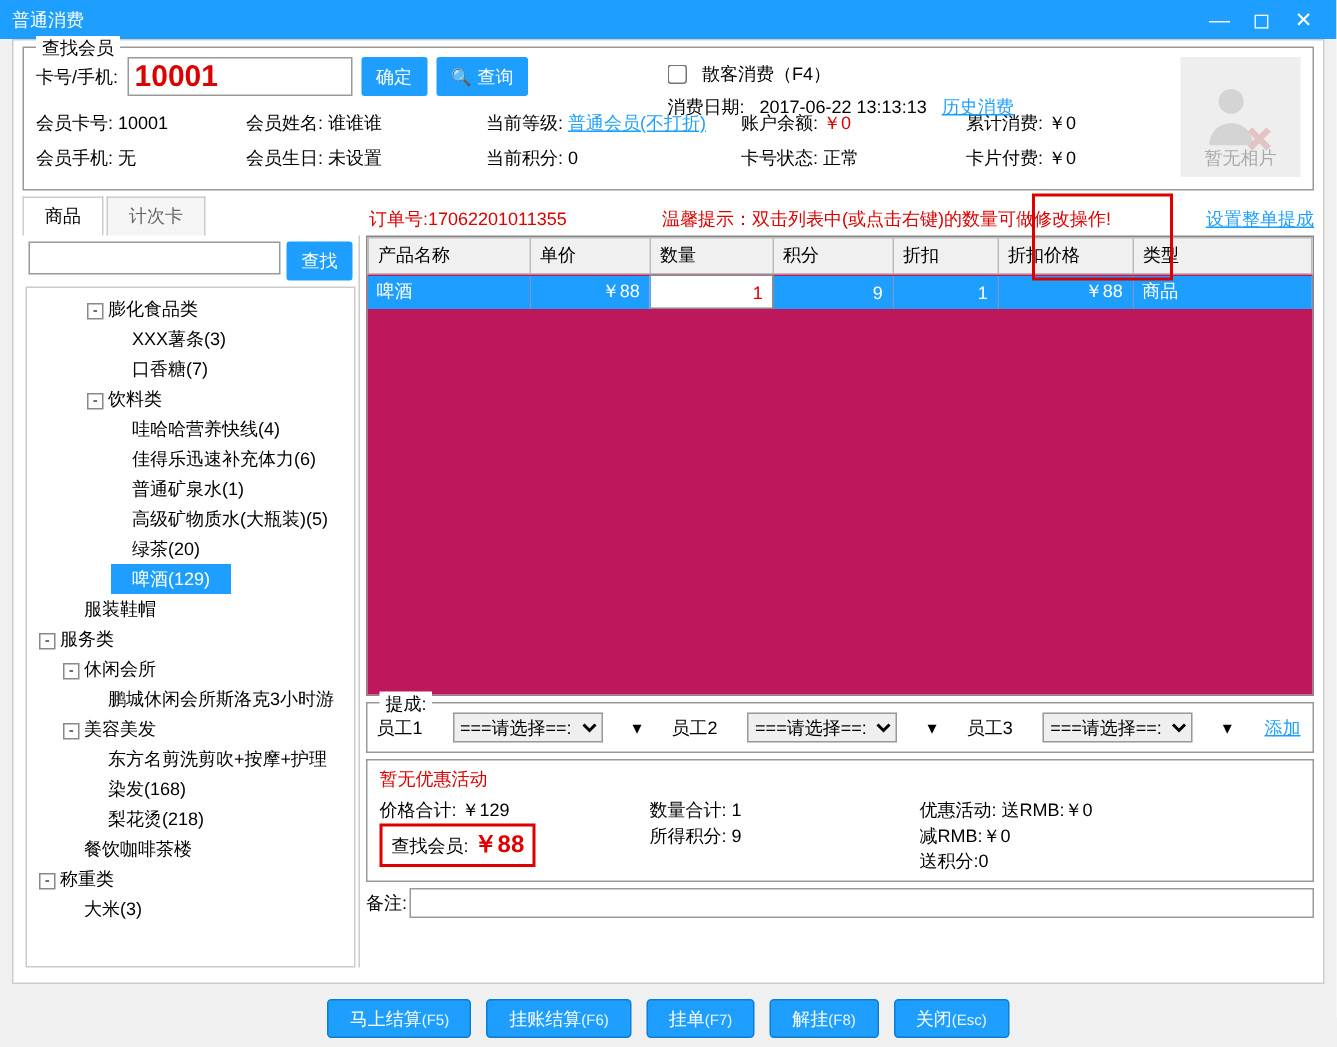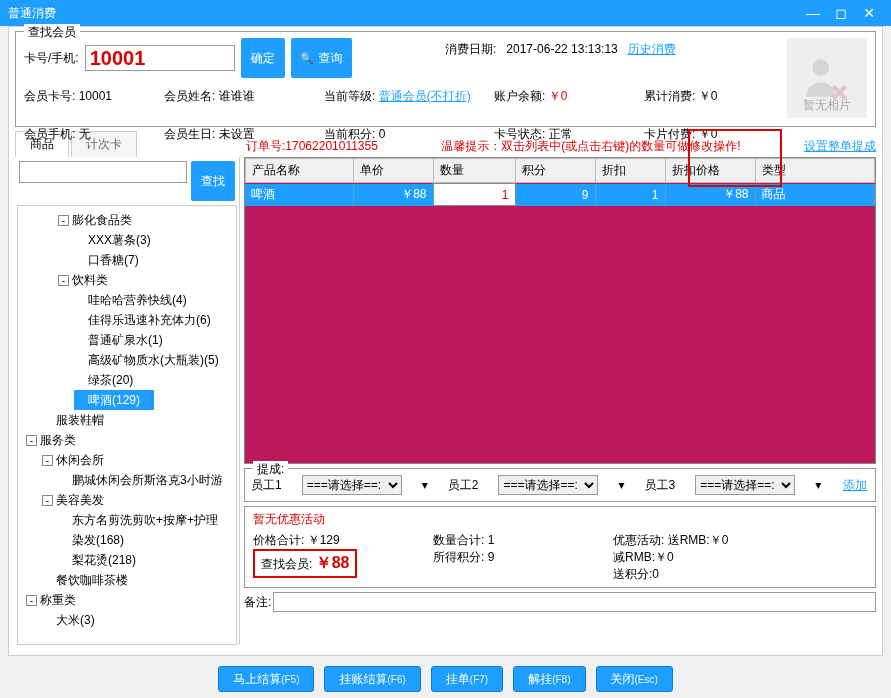--- a/index.html
+++ b/index.html
@@ -9,32 +9,32 @@
 .titlebar .controls { display: flex; gap: 0; }
 .titlebar .controls span { width: 28px; text-align: center; cursor: pointer; font-size: 14px; }
 
 .main { background: #fff; position: absolute; top: 26px; left: 8px; right: 8px; bottom: 42px; border: 1px solid #ccc; }
 
 .fieldset { border: 1px solid #999; margin: 4px 6px 2px 6px; padding: 6px 8px 8px 8px; position: relative; }
 .fieldset .legend { position: absolute; top: -8px; left: 8px; background: #fff; padding: 0 4px; }
 
 .row1 { display: flex; align-items: center; gap: 6px; }
 .cardinput { border: 1px solid #999; width: 150px; height: 26px; font-size: 20px; color: #d00; font-weight: bold; padding: 0 4px; }
-.btn-blue { background: #1E9FFF; color: #fff; border: none; height: 40px; padding: 0 10px; cursor: pointer; border-radius: 2px; display: inline-flex; align-items: center; gap: 4px; }
+.btn-blue { background: #1E9FFF; color: #fff; border: none; height: 26px; padding: 0 10px; cursor: pointer; border-radius: 2px; display: inline-flex; align-items: center; gap: 4px; }
 .search-ico::before { content: "🔍"; font-size: 11px; }
 
 .top-right { position: absolute; right: 100px; top: 6px; width: 330px; }
 .top-right .line { display: flex; align-items: center; gap: 10px; height: 22px; }
 .checkbox { width: 13px; height: 13px; }
 .link { color: #1E9FFF; text-decoration: underline; cursor: pointer; }
 
 .photo { position: absolute; right: 8px; top: 6px; width: 80px; height: 80px; background: #eee; display: flex; align-items: center; justify-content: center; color: #aaa; font-size: 13px; }
 .photo svg { position: absolute; opacity: 0.3; }
 
-.info-grid { display: grid; grid-template-columns: 140px 160px 170px 150px 150px; margin-top: 10px; row-gap: 21px; }
+.info-grid { display: grid; grid-template-columns: 140px 160px 170px 150px 150px; margin-top: 10px; row-gap: 6px; }
 .info-grid span { white-space: nowrap; }
 .red { color: #d00; }
 
 .tabs { display: flex; border-bottom: 1px solid #ccc; margin: 2px 6px 0 6px; }
 .tab { padding: 4px 14px; border: 1px solid #ccc; border-bottom: none; background: #fff; margin-right: 2px; cursor: pointer; }
 .tab.inactive { background: #f5f5f5; color: #666; }
 
 .body { display: flex; height: 488px; margin: 0 6px; }
 .left-panel { width: 225px; border-right: 1px solid #ccc; display: flex; flex-direction: column; }
 .search-row { display: flex; padding: 4px; gap: 4px; }
@@ -103,20 +103,24 @@
       <span>卡号/手机:</span>
       <input class="cardinput" value="10001" style="">
       <button class="btn-blue">确定</button>
       <button class="btn-blue">
           <span class="search-ico"></span>
           <span>查询</span>
         </button>
     </div>
 
     <div class="top-right">
+      <div class="line">
+        <input type="checkbox" class="checkbox" style="">
+        <span>散客消费（F4）</span>
+      </div>
       <div class="line">
         <span>消费日期:</span>
         <span>2017-06-22 13:13:13</span>
         <a class="link">历史消费</a>
       </div>
     </div>
 
     <div class="photo">
       <svg width="50" height="50" viewBox="0 0 24 24">
           <circle cx="9" cy="7" r="4" fill="#999"></circle>

